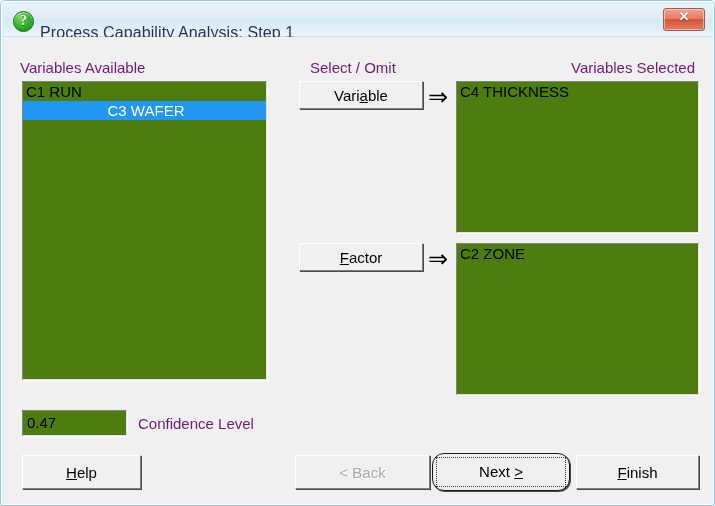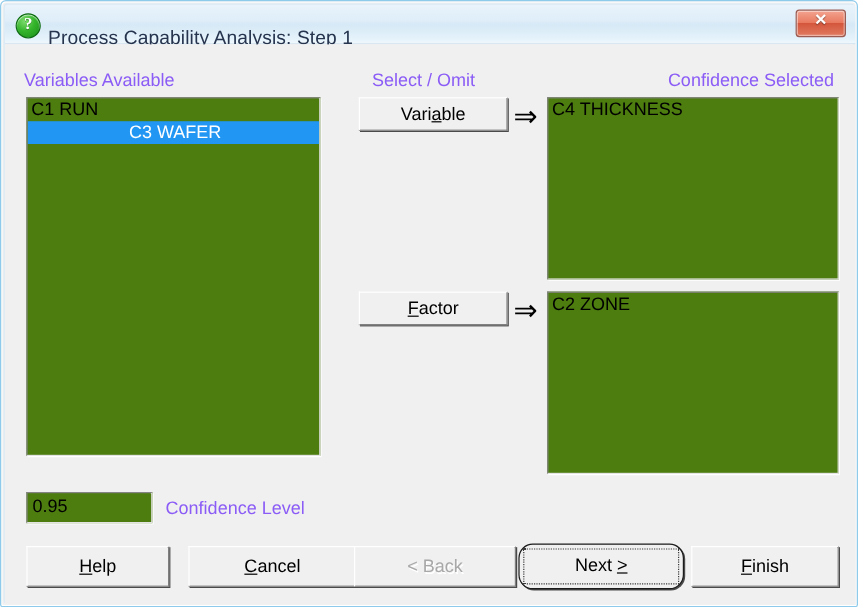--- a/index.html
+++ b/index.html
@@ -108,21 +108,21 @@
     position: absolute;
     left: 0; top: 33px;
     width: 709px;
     height: 467px;
     background: #f0f0f0;
   }
 
   .label {
     position: absolute;
     font-size: 15px;
-    color: #8b5cf6;
+    color: #701a75;
     white-space: nowrap;
   }
 
   
   .sunken {
     position: absolute;
     box-sizing: border-box;
     background: #4d7c0f;
     border-top: 1px solid #848484;
     border-left: 1px solid #848484;
@@ -231,42 +231,39 @@
       <div class="btn" style="left:295px; top:44px; width:124px; height:28px; line-height:27px;">
         <span class="cap">Vari<u>a</u>ble</span>
       </div>
       <div class="arrow" style="left:424px; top:48px;">⇒</div>
 
       <div class="btn" style="left:295px; top:206px; width:124px; height:28px; line-height:27px;">
         <span class="cap"><u>F</u>actor</span>
       </div>
       <div class="arrow" style="left:424px; top:210px;">⇒</div>
 
-      <div class="label" style="right:18px; top:22px;">Confidence Selected</div>
+      <div class="label" style="right:18px; top:22px;">Variables Selected</div>
 
       <div class="sunken" id="variables-selected-list" style="left:452px; top:44px; width:243px; height:152px;">
         <div class="listitem">C4 THICKNESS</div>
       </div>
 
       <div class="sunken" id="factors-selected-list" style="left:452px; top:206px; width:243px; height:152px;">
         <div class="listitem">C2 ZONE</div>
       </div>
 
       <div class="sunken" id="confidence-input" style="left:18px; top:373px; width:105px; height:26px;">
-        <div class="textinput">0.95</div>
+        <div class="textinput">0.47</div>
       </div>
       <div class="label" style="left:134px; top:378px;">Confidence Level</div>
 
       <div class="btn" style="left:18px; top:418px; width:119px; height:34px; line-height:33px;">
         <span class="cap"><u>H</u>elp</span>
       </div>
 
-      <div class="btn" style="left:153px; top:418px; width:140px; height:34px; line-height:33px;">
-        <span class="cap"><u>C</u>ancel</span>
-      </div>
 
       <div class="btn disabled" style="left:291px; top:418px; width:135px; height:34px; line-height:33px;">
         <span class="cap">&lt; Back</span>
       </div>
 
       <div class="btn default" style="left:428px; top:416px; width:138px; height:38px; line-height:36px;border-radius:12px;">
         <span class="inner"></span>
         <span class="cap">Next <u>&gt;</u></span>
       </div>
 

